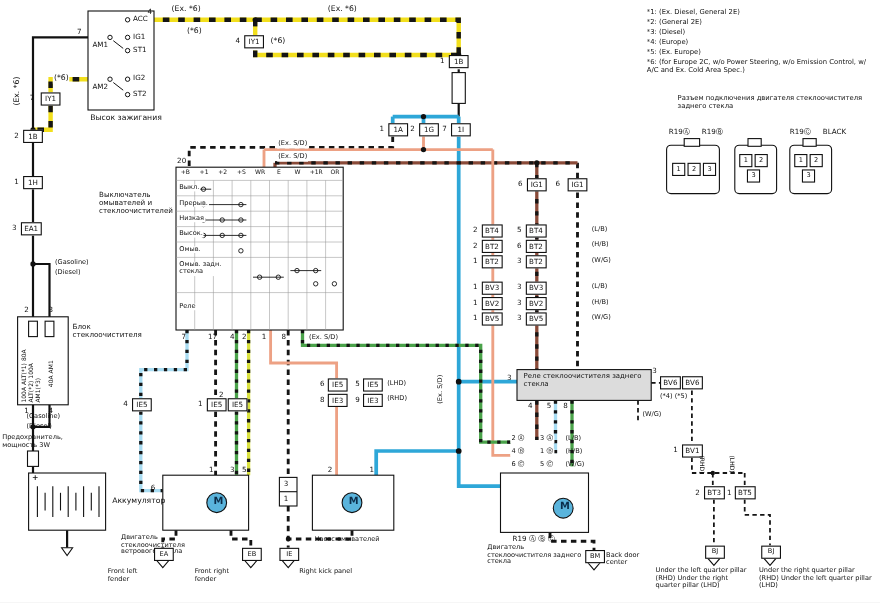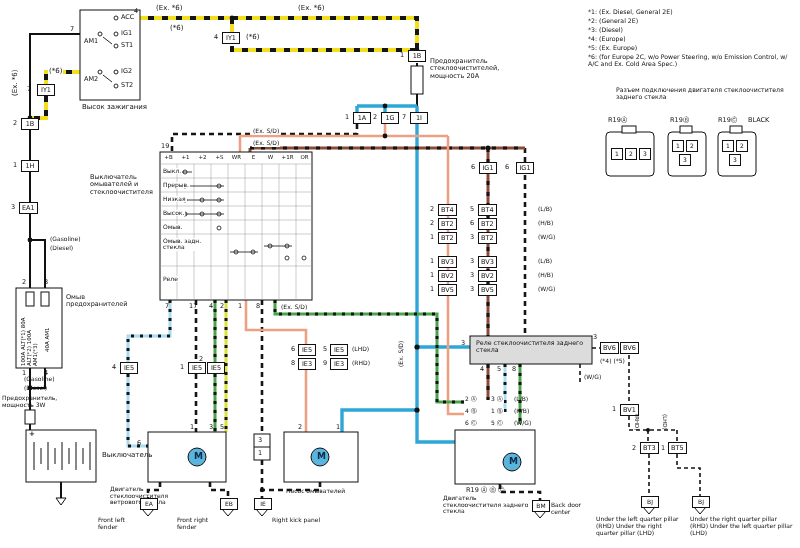--- a/index.html
+++ b/index.html
@@ -278,47 +278,46 @@
 <div class="pn" style="left:11px;top:204px">3</div>
 <div class="cb" style="left:19px;top:202px">EA1</div>
 <div class="lb" style="left:50px;top:236px;font-size:6px">(Gasoline)</div>
 <div class="lb" style="left:50px;top:245px;font-size:6px">(Diesel)</div>
 <div class="pn" style="left:22px;top:279px">2</div>
 <div class="pn" style="left:44px;top:279px">3</div>
 <div class="pn" style="left:22px;top:370px">1</div>
 <div class="pn" style="left:44px;top:370px">4</div>
 <div class="lb vu w" style="left:20px;top:366px;width:58px;font-size:5.5px">100A ALT(*1) 80A ALT(*2) 100A AM1(*3)</div>
 <div class="lb vu" style="left:44px;top:352px;font-size:5.5px">40A AM1</div>
-<div class="lb w" style="left:66px;top:294px;width:62px;font-size:6.5px">Омыв предохранителей</div>
+<div class="lb w" style="left:66px;top:294px;width:62px;font-size:6.5px">Блок стеклоочистителя</div>
 <div class="lb" style="left:24px;top:376px;font-size:6px">(Gasoline)</div>
 <div class="lb" style="left:24px;top:385px;font-size:6px">(Diesel)</div>
 <div class="lb w" style="left:2px;top:395px;width:64px;font-size:6px">Предохранитель, мощность 3W</div>
-<div class="lb" style="left:102px;top:452px">Выключатель</div>
+<div class="lb" style="left:102px;top:452px">Аккумулятор</div>
 <div class="lb" style="left:29px;top:431px;font-weight:bold">+</div>
 
 <div class="lb" style="left:156px;top:5px">(Ex. *6)</div>
 <div class="lb" style="left:170px;top:25px">(*6)</div>
 <div class="pn" style="left:214px;top:34px">4</div>
 <div class="cb" style="left:222px;top:32px">IY1</div>
 <div class="lb" style="left:246px;top:34px">(*6)</div>
 <div class="lb" style="left:298px;top:5px">(Ex. *6)</div>
 <div class="pn" style="left:400px;top:52px">1</div>
 <div class="cb" style="left:408px;top:50px">1B</div>
-<div class="lb w" style="left:430px;top:58px;width:92px;font-size:6.5px">Предохранитель стеклоочистителей, мощность 20A</div>
 <div class="pn" style="left:345px;top:114px">1</div>
 <div class="cb" style="left:353px;top:112px">1A</div>
 <div class="pn" style="left:373px;top:114px">2</div>
 <div class="cb" style="left:381px;top:112px">1G</div>
 <div class="pn" style="left:402px;top:114px">7</div>
 <div class="cb" style="left:410px;top:112px">1I</div>
 <div class="lb bg" style="left:252px;top:128px;font-size:6px">(Ex. S/D)</div>
 <div class="lb bg" style="left:252px;top:140px;font-size:6px">(Ex. S/D)</div>
 
-<div class="lb w" style="left:90px;top:174px;width:66px;font-size:6.5px">Выключатель омывателей и стеклоочистителя</div>
-<div class="pn" style="left:161px;top:143px">19</div>
+<div class="lb w" style="left:90px;top:174px;width:66px;font-size:6.5px">Выключатель омывателей и стеклоочистителей</div>
+<div class="pn" style="left:161px;top:143px">20</div>
 <div class="hd" style="left:161px;top:155px">+B</div>
 <div class="hd" style="left:178px;top:155px">+1</div>
 <div class="hd" style="left:195px;top:155px">+2</div>
 <div class="hd" style="left:212px;top:155px">+S</div>
 <div class="hd" style="left:229px;top:155px">WR</div>
 <div class="hd" style="left:246px;top:155px">E</div>
 <div class="hd" style="left:263px;top:155px">W</div>
 <div class="hd" style="left:280px;top:155px">+1R</div>
 <div class="hd" style="left:297px;top:155px">OR</div>
 <div class="rw" style="left:162px;top:168px">Выкл.</div>
@@ -450,21 +449,21 @@
 <div class="gl" style="left:690px;top:516px;width:104px">Under the right quarter pillar (RHD) Under the left quarter pillar (LHD)</div>
 
 <div class="nt" style="left:588px;top:8px;width:208px">*1:  (Ex.  Diesel, General 2E)</div>
 <div class="nt" style="left:588px;top:17px;width:208px">*2:  (General 2E)</div>
 <div class="nt" style="left:588px;top:26px;width:208px">*3:  (Diesel)</div>
 <div class="nt" style="left:588px;top:35px;width:208px">*4:  (Europe)</div>
 <div class="nt" style="left:588px;top:44px;width:208px">*5:  (Ex.  Europe)</div>
 <div class="nt" style="left:588px;top:53px;width:208px">*6:  (for  Europe 2C, w/o Power Steering, w/o Emission Control, w/  A/C and Ex. Cold Area Spec.)</div>
 <div class="nt" style="left:616px;top:86px;width:172px">Разъем подключения двигателя стеклоочистителя заднего стекла</div>
 <div class="lb" style="left:608px;top:117px;font-size:6.5px">R19Ⓐ</div>
-<div class="lb" style="left:670px;top:117px;font-size:6.5px">R19Ⓑ</div>
+<div class="lb" style="left:638px;top:117px;font-size:6.5px">R19Ⓑ</div>
 <div class="lb" style="left:718px;top:117px;font-size:6.5px">R19Ⓒ</div>
 <div class="lb" style="left:748px;top:117px;font-size:6.5px">BLACK</div>
 <div class="pinbox" style="left:611px;top:148px">1</div>
 <div class="pinbox" style="left:625px;top:148px">2</div>
 <div class="pinbox" style="left:639px;top:148px">3</div>
 <div class="pinbox" style="left:672px;top:140px">1</div>
 <div class="pinbox" style="left:686px;top:140px">2</div>
 <div class="pinbox" style="left:679px;top:154px">3</div>
 <div class="pinbox" style="left:722px;top:140px">1</div>
 <div class="pinbox" style="left:736px;top:140px">2</div>

